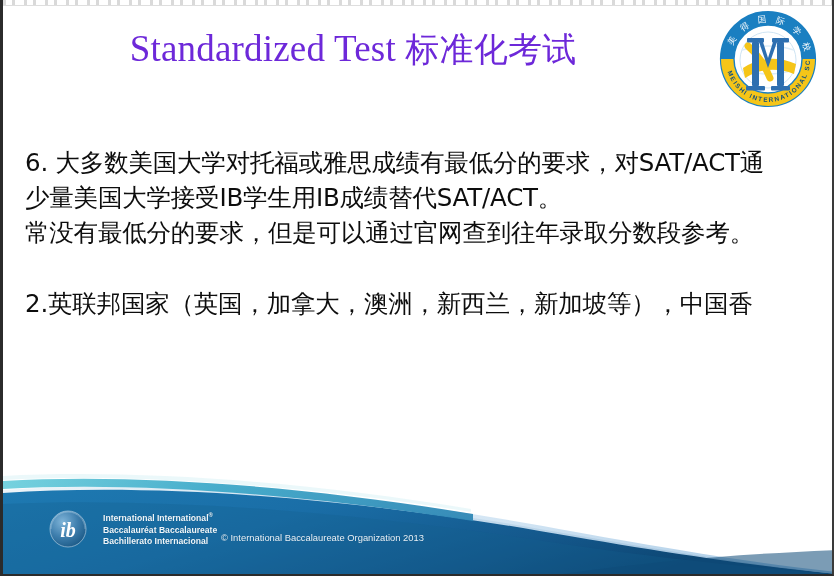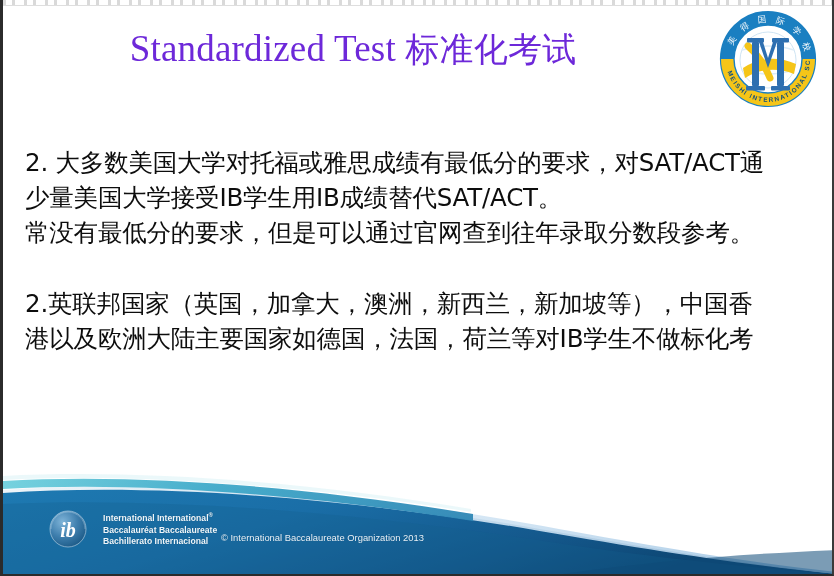--- a/index.html
+++ b/index.html
@@ -193,28 +193,27 @@
       </text>
       <text font-family="Liberation Sans, sans-serif" font-size="6.4" font-weight="bold" fill="#11507f" letter-spacing="1.5">
         <textPath href="#arcBot" startOffset="9%">MEISHI INTERNATIONAL SCHOOL</textPath>
       </text>
     </svg>
   </div>
 
   <div class="body-copy">
 
     <p class="para">
-      <span class="ln">2. 大多数美国大学对托福或雅思成绩有最低分的要求，对SAT/ACT通</span>
+      <span class="ln">6. 大多数美国大学对托福或雅思成绩有最低分的要求，对SAT/ACT通</span>
       <span class="ln">少量美国大学接受IB学生用IB成绩替代SAT/ACT。</span>
       <span class="ln">常没有最低分的要求，但是可以通过官网查到往年录取分数段参考。</span>
     </p>
 
     <p class="para">
       <span class="ln">2.英联邦国家（英国，加拿大，澳洲，新西兰，新加坡等），中国香</span>
-      <span class="ln">港以及欧洲大陆主要国家如德国，法国，荷兰等对IB学生不做标化考</span>
     </p>
 
   </div>
 
   <div class="footer">
     <svg viewBox="0 0 834 110" preserveAspectRatio="none" xmlns="http://www.w3.org/2000/svg">
       <defs>
         <linearGradient id="bandGrad" x1="0" y1="0" x2="1" y2="0.35">
           <stop offset="0%" stop-color="#1e7ab2"></stop>
           <stop offset="40%" stop-color="#1a6ea7"></stop>

